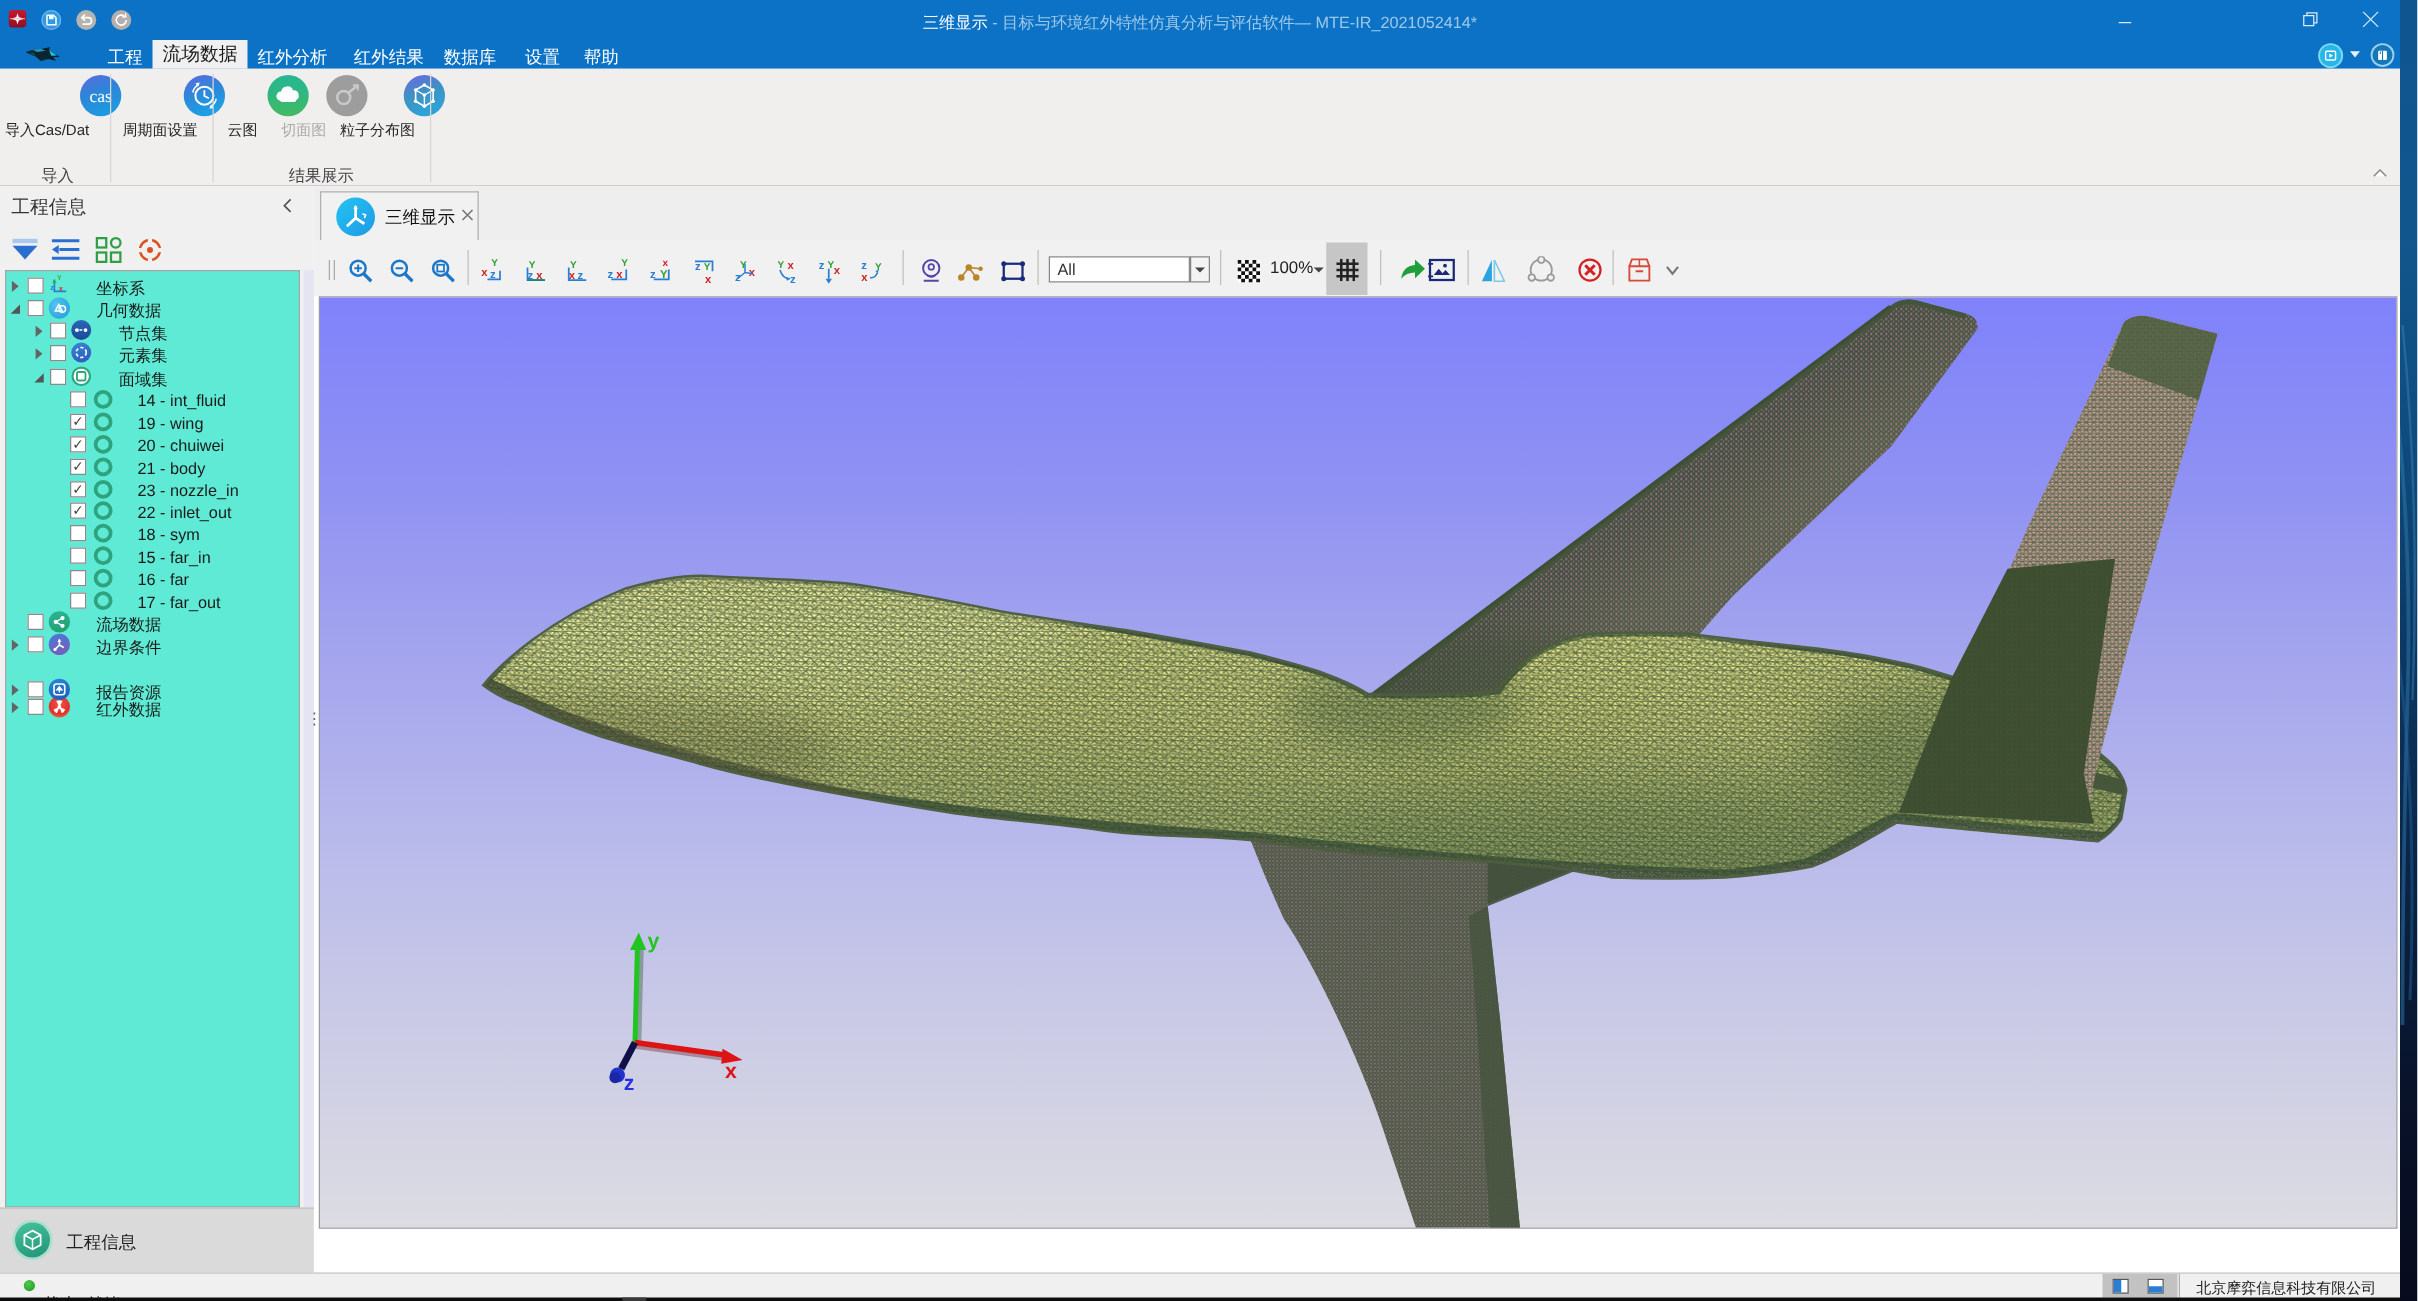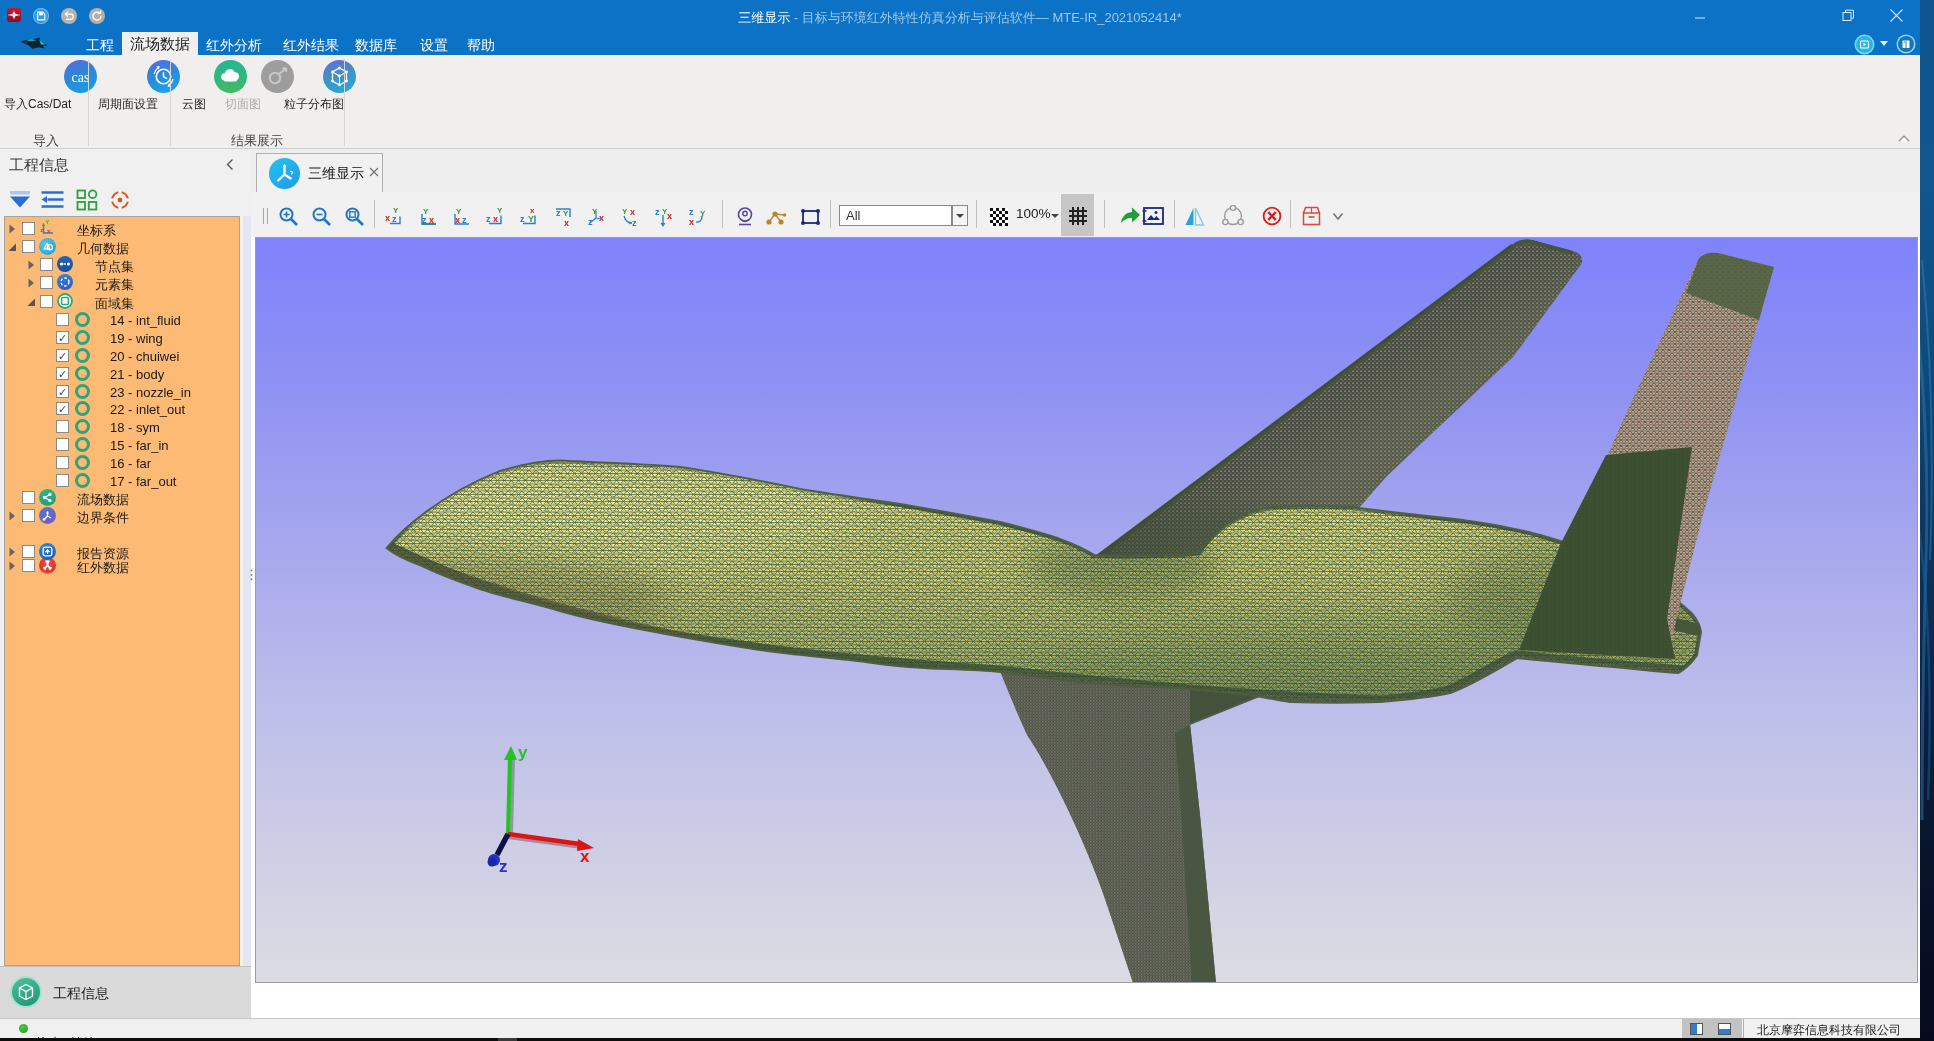--- a/index.html
+++ b/index.html
@@ -25,21 +25,21 @@
   .rlabel { position:absolute; top:41px; font-size:12px; color:#262626; white-space:nowrap; }
   .rgroup { position:absolute; top:77px; font-size:13px; color:#444; white-space:nowrap; }
   .rsep { position:absolute; top:4px; width:1px; height:87px; background:#d8d6d4; }
   
   #tabbar { left:251px; top:149px; width:1669px; height:43px; background:#efeeee; }
   #vtab { position:absolute; left:5px; top:4px; width:127px; height:39px; background:#f1f1f1; border:1px solid #b0b0b0; border-bottom:none; }
   #toolbar { left:251px; top:192px; width:1669px; height:45px; background:#f1f1f1; }
   .tsep { position:absolute; top:8px; width:1px; height:28px; background:#c0c0c0; }
   
   #lpanel { left:0; top:149px; width:251px; height:870px; background:#f0f0f0; }
-  #treebox { position:absolute; left:4px; top:67px; width:236px; height:750px; background:#fdba74; border:1px solid #a5a5a5; }
+  #treebox { position:absolute; left:4px; top:67px; width:236px; height:750px; background:#5eead4; border:1px solid #a5a5a5; }
   .trow { position:absolute; left:0; width:234px; height:18px; font-size:13px; color:#1a1a1a; }
   .cb { position:absolute; width:13px; height:13px; background:#fff; border:1px solid #8a8a8a; font-size:11px; line-height:12px; text-align:center; color:#444; }
   .srow .cb { left:51px; top:2px; }
   .srow .lbl { position:absolute; left:105px; top:2px; }
   .srow::after { content:""; position:absolute; left:70px; top:1px; width:15px; height:15px; border-radius:50%; border:3.2px solid #2ea37e; background:transparent; box-sizing:border-box; }
   #pbottom { position:absolute; left:0; top:817px; width:251px; height:53px; background:#dadada; border-top:1px solid #c0c0c0; }
   #splitter { position:absolute; left:243px; top:67px; width:8px; height:750px; background:#e4e4f2; }
   
   #viewport { left:255px; top:237px; width:1663px; height:746px; border:1px solid #9a9aa8;
      background:linear-gradient(180deg,#7f82fb 0%,#8f91f3 20%,#a0a1ee 35%,#bcbdea 62%,#d0d0e4 85%,#dcdce2 100%); }
@@ -172,21 +172,21 @@
           <path d="M9.5 12 L16.5 16 L23.5 12 M16.5 16 V25" fill="none" stroke="#fff" stroke-width="1.1"></path>
           <circle cx="16.5" cy="8" r="1.4" fill="#fff"></circle>
           <circle cx="23.5" cy="12" r="1.4" fill="#fff"></circle>
           <circle cx="9.5" cy="12" r="1.4" fill="#fff"></circle>
           <circle cx="16.5" cy="16" r="1.4" fill="#fff"></circle>
           <circle cx="23.5" cy="21" r="1.4" fill="#fff"></circle>
           <circle cx="9.5" cy="21" r="1.4" fill="#fff"></circle>
           <circle cx="16.5" cy="25" r="1.4" fill="#fff"></circle>
         </svg>
     </div>
-    <div class="rlabel" style="left:272px;margin-left:12px;">粒子分布图</div>
+    <div class="rlabel" style="left:272px;">粒子分布图</div>
     <div class="rgroup" style="left:231px;">结果展示</div>
     <div class="rsep" style="left:344px;"></div>
 
     <svg class="abs" style="left:1896px;top:77px;" width="16" height="12" viewBox="0 0 16 12">
         <path d="M3 9 L8 4 L13 9" fill="#fff" stroke="#888" stroke-width="1.2"></path>
         <path d="M3 5.5 L8 0.5 L13 5.5" fill="none" stroke="#888" stroke-width="0"></path>
       </svg>
   </div>
   <div id="tabbar" class="abs">
     <div id="vtab">

